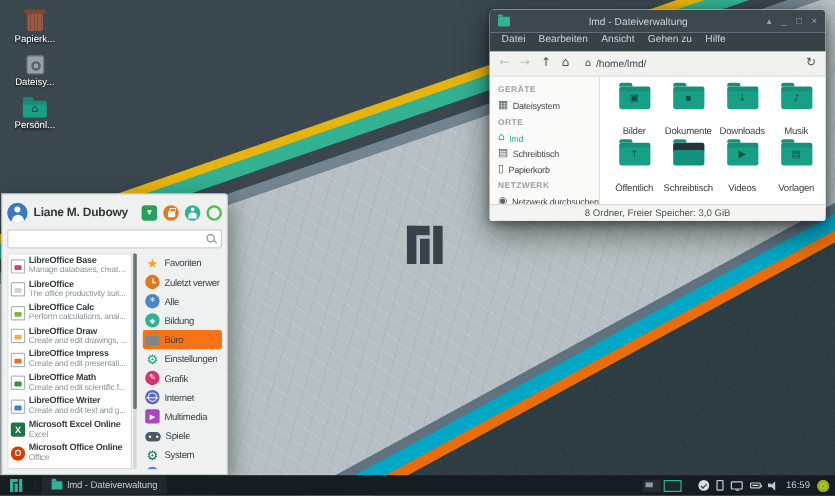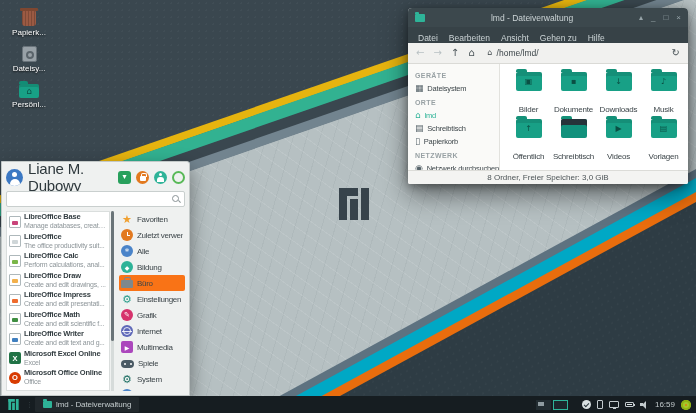--- a/index.html
+++ b/index.html
@@ -45,21 +45,21 @@
 
   
   .win { position:absolute; left:408px; top:8px; width:280px; height:176px; border-radius:4px 4px 2px 2px;
     box-shadow:0 10px 26px rgba(0,0,0,.5), 0 2px 8px rgba(0,0,0,.35); font-size:9px; display:flex; flex-direction:column; overflow:hidden; background:#fff; }
   .titlebar { height:19px; background:#3c484d; display:flex; align-items:center; padding:0 7px; flex:none; }
   .win-ic { width:10px; height:8px; background:#2eb398; border-radius:1px; position:relative; flex:none; }
   .win-ic::before { content:""; position:absolute; top:-2px; left:0; width:4px; height:2px; background:#2eb398; border-radius:1px 1px 0 0; }
   .title { flex:1; text-align:center; color:#ccd4d6; font-size:8.5px; }
   .tbtns { display:flex; gap:8px; color:#97a4a9; font-size:8px; }
   .tbtns span { cursor:default; line-height:10px; }
-  .menubar { height:16px; background:#374247; display:flex; align-items:flex-end; gap:11px; padding:0 10px; flex:none; }
+  .menubar { height:16px; background:#374247; display:flex; align-items:flex-start; gap:11px; padding:0 10px; flex:none; }
   .menubar span { color:#ccd4d6; font-size:8.5px; }
   .toolbar { height:21px; background:#f1f1ef; border-bottom:1px solid #dadad6; display:flex; align-items:center; padding:0 8px; gap:9px; flex:none; color:#4a5458; }
   .tb { font-size:10px; line-height:1; font-family:"DejaVu Sans",sans-serif; }
   .tb.dis { color:#b8c0c3; }
   .pathbox { flex:1; display:flex; align-items:center; gap:4px; color:#3c4549; font-size:8.5px; padding-left:4px; }
   .winbody { flex:1; display:flex; min-height:0; }
   .fside { width:92px; background:#fafaf8; border-right:1px solid #e2e2de; padding:4px 0 0 7px; flex:none; }
   .shead { font-size:7px; font-weight:bold; color:#98a1a4; letter-spacing:.4px; margin:4px 0 3px; }
   .srow { display:flex; align-items:center; gap:4px; height:13px; color:#3e474b; font-size:7.5px; letter-spacing:-.2px; white-space:nowrap; overflow:hidden; }
   .srow .g { font-size:9px; color:#57646a; font-family:"DejaVu Sans",sans-serif; line-height:1; }
@@ -73,21 +73,21 @@
   .flabel { margin-top:14px; font-size:8px; color:#3c4549; letter-spacing:-.2px; }
   .statusbar { height:14px; background:#f4f4f2; border-top:1px solid #dcdcd8; display:flex; align-items:center; justify-content:center; color:#4c5457; font-size:8px; flex:none; }
 
   
   .wmenu { position:absolute; left:1px; top:161px; width:189px; height:235px; background:#eff1f0; border:1px solid #c3c9c8; border-radius:0 3px 0 0;
     box-shadow:0 8px 20px rgba(0,0,0,.45); padding:4px; display:flex; flex-direction:column; }
   .mhead { height:22px; display:flex; align-items:center; gap:5px; flex:none; }
   .avatar { width:17px; height:17px; border-radius:50%; background:#3b78c3; position:relative; overflow:hidden; flex:none; }
   .avatar::before { content:""; position:absolute; left:6px; top:3px; width:5px; height:5px; background:#fff; border-radius:50%; }
   .avatar::after { content:""; position:absolute; left:3.5px; top:10px; width:10px; height:7px; background:#fff; border-radius:5px 5px 0 0; }
-  .uname { flex:1; font-size:15px; font-weight:normal; color:#2e383c; letter-spacing:-.2px; }
+  .uname { flex:1; font-size:10px; font-weight:bold; color:#2e383c; letter-spacing:-.2px; }
   .hb { width:13px; height:13px; border-radius:50%; position:relative; flex:none; }
   .hb-pkg { background:#27a05c; border-radius:3px; }
   .hb-pkg::after { content:"▾"; position:absolute; inset:0; color:#fff; font-size:8px; line-height:12px; text-align:center; font-family:"DejaVu Sans",sans-serif; }
   .hb-lock { background:#e2791f; }
   .hb-lock::before { content:""; position:absolute; left:4.5px; top:2.5px; width:4px; height:3px; border:1px solid #fff; border-bottom:none; border-radius:2px 2px 0 0; }
   .hb-lock::after { content:""; position:absolute; left:3.5px; top:5.5px; width:6px; height:4.5px; background:#fff; border-radius:1px; }
   .hb-user { background:#2eb398; }
   .hb-user::before { content:""; position:absolute; left:5px; top:2.5px; width:3px; height:3px; background:#fff; border-radius:50%; }
   .hb-user::after { content:""; position:absolute; left:3px; top:6.5px; width:7px; height:4.5px; background:#fff; border-radius:3px 3px 0 0; }
   .hb-power { border:2px solid #58b957; background:transparent; }

